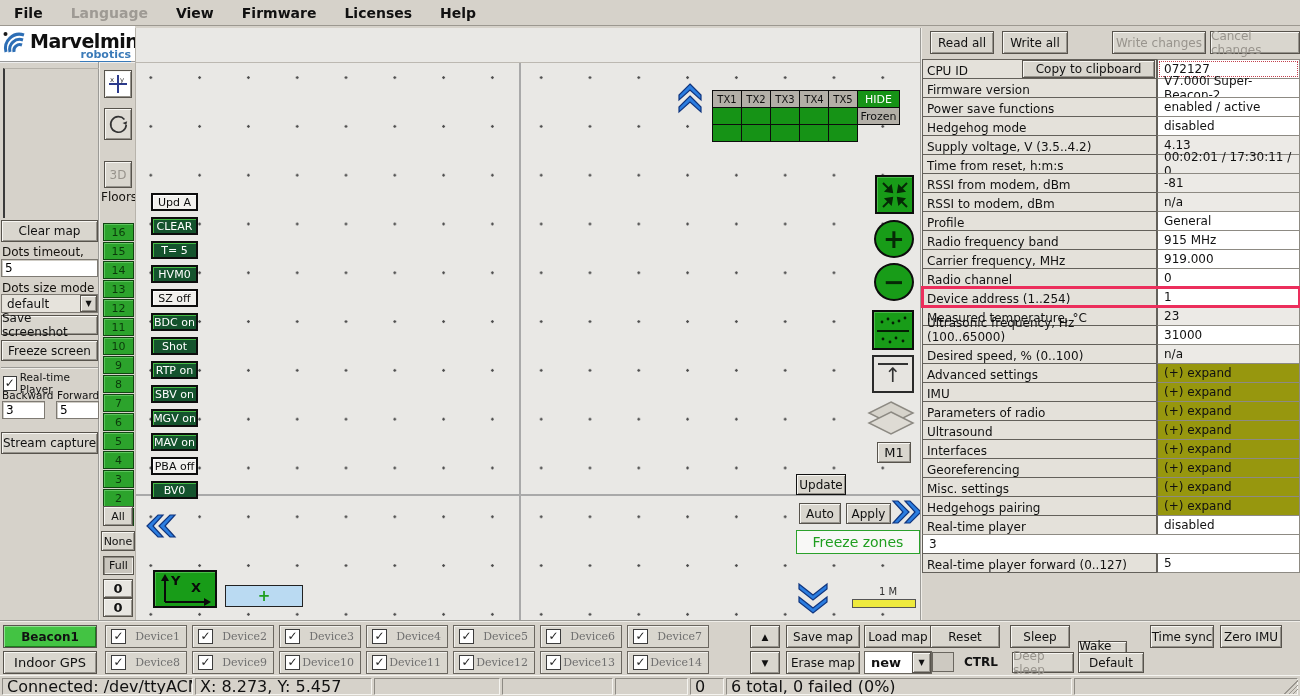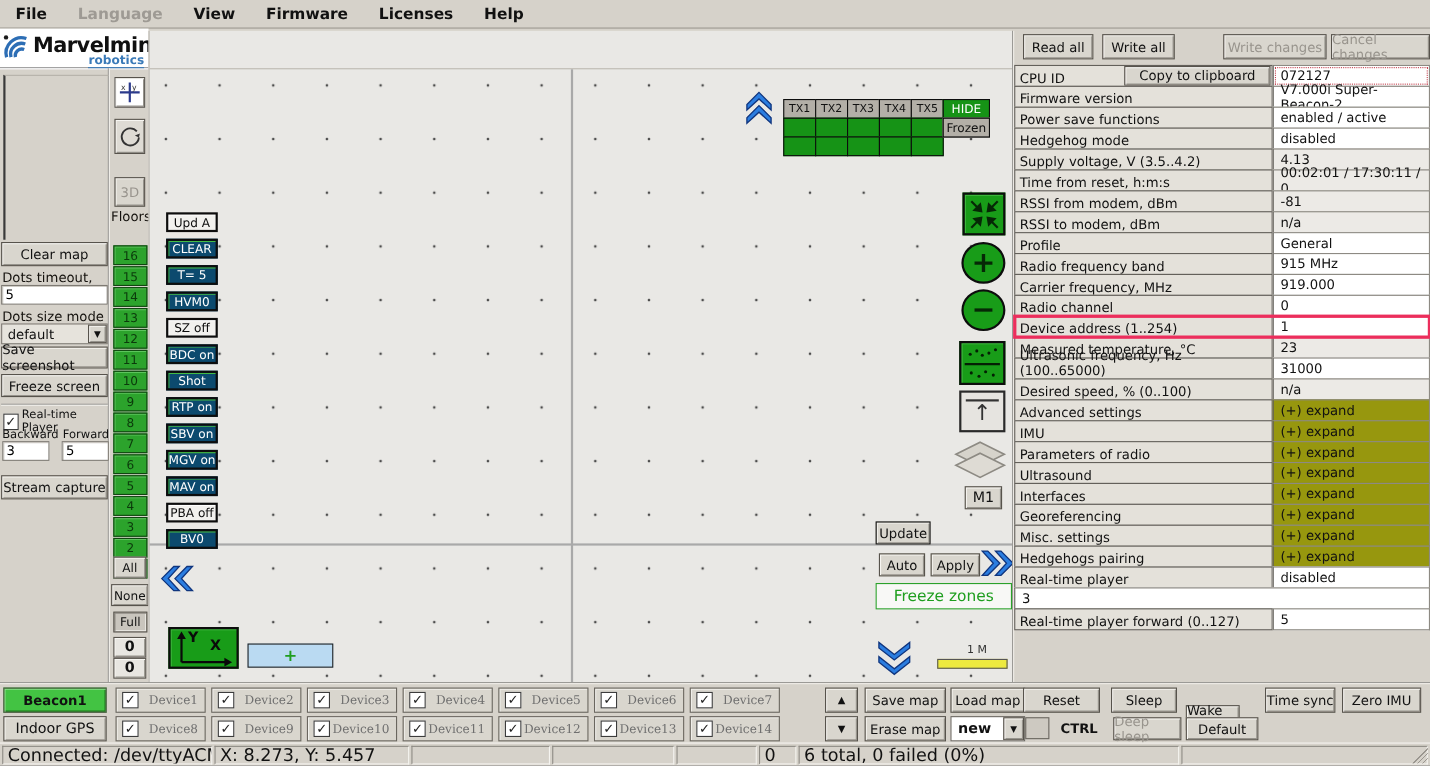--- a/index.html
+++ b/index.html
@@ -32,21 +32,21 @@
   .floor-btn{width:31px;height:18px;margin:0 0 1px 0;background:#2ca32c;border:1px solid #114411;box-shadow:inset 1px 1px 0 #5cc45c;color:#0b3a0b;font-size:11px;display:flex;align-items:center;justify-content:center;cursor:pointer;}
 
   
   .map{position:absolute;left:135px;top:28px;width:785px;height:592px;background:#e9e8e5;border-left:1px solid #b7b3ab;}
   .map-dots{position:absolute;left:0;top:34px;width:785px;height:558px;background-image:radial-gradient(circle,#4c4c4c 1.1px,transparent 1.5px);background-size:48.8px 48.8px;background-position:88px 40px;}
   .map-topline{position:absolute;left:0;top:34px;width:785px;height:1px;background:#bcb8b1;}
   .cross-v{position:absolute;left:383px;top:35px;width:2px;height:557px;background:#a9a9a9;}
   .cross-h{position:absolute;left:0;top:466px;width:785px;height:2px;background:#a9a9a9;}
 
   .mbtn{position:absolute;left:15px;width:47px;height:18px;border:2px solid #0d0d0d;font-size:11px;display:flex;align-items:center;justify-content:center;cursor:pointer;}
-  .mbtn.green{background:#0c4a6e;color:#fff;box-shadow:inset 1px 1px 0 #45bc45;}
+  .mbtn.green{background:#14532d;color:#fff;box-shadow:inset 1px 1px 0 #45bc45;}
   .mbtn.white{background:#f2f1ee;color:#0d0d0d;box-shadow:inset 1px 1px 0 #fff;}
 
   
   .txgrid{position:absolute;left:577px;top:62px;}
   .txrow{display:flex;}
   .txcell{width:30px;height:18px;border:1px solid #0d0d0d;margin:0 0 -1px -1px;font-size:10px;display:flex;align-items:center;justify-content:center;}
   .txcell.hdr{background:#b3afa7;color:#111;}
   .txcell.grn{background:#169316;}
   .txside{width:43px;height:18px;border:1px solid #0d0d0d;margin:0 0 -1px -1px;font-size:11px;display:flex;align-items:center;justify-content:center;}
   .txside.grn{background:#169316;color:#fff;}
@@ -581,21 +581,21 @@
     <div class="btn abs" style="left:786px;top:29px;width:74px;height:23px;">Erase map</div>
     <div class="abs" style="left:864px;top:29px;width:68px;height:23px;border:1px solid #6a665f;background:#fff;display:flex;align-items:center;">
       <span style="flex:1;font-size:13px;font-weight:bold;padding-left:6px;">new</span>
       <span class="btn" style="width:19px;height:21px;font-size:8px;">▼</span>
     </div>
 
     <div class="btn abs" style="left:930px;top:3px;width:70px;height:23px;">Reset</div>
     <div class="btn abs" style="left:1010px;top:3px;width:60px;height:23px;">Sleep</div>
     <div class="btn abs" style="left:1078px;top:19px;width:49px;height:23px;">Wake up</div>
     <div class="btn abs" style="left:1150px;top:3px;width:64px;height:23px;">Time sync</div>
-    <div class="btn abs" style="left:1220px;top:3px;width:72px;height:23px;">Zero IMU</div>
+    <div class="btn abs" style="left:1220px;top:3px;width:62px;height:23px;">Zero IMU</div>
 
     <div class="abs" style="left:932px;top:30px;width:22px;height:20px;background:#cdc9c1;border:1px solid #6a665f;"></div>
     <div class="btn abs" style="left:956px;top:30px;width:50px;height:20px;font-weight:bold;font-size:12px;border:none;box-shadow:none;background:none;">CTRL</div>
     <div class="btn abs disabled" style="left:1012px;top:30px;width:62px;height:21px;">Deep sleep</div>
     <div class="btn abs" style="left:1078px;top:30px;width:66px;height:21px;">Default</div>
   </div>
 
   <div class="status">
     <div class="seg" style="width:191px;">Connected: /dev/ttyACM0</div>
     <div class="seg" style="width:177px;">X: 8.273, Y: 5.457</div>

